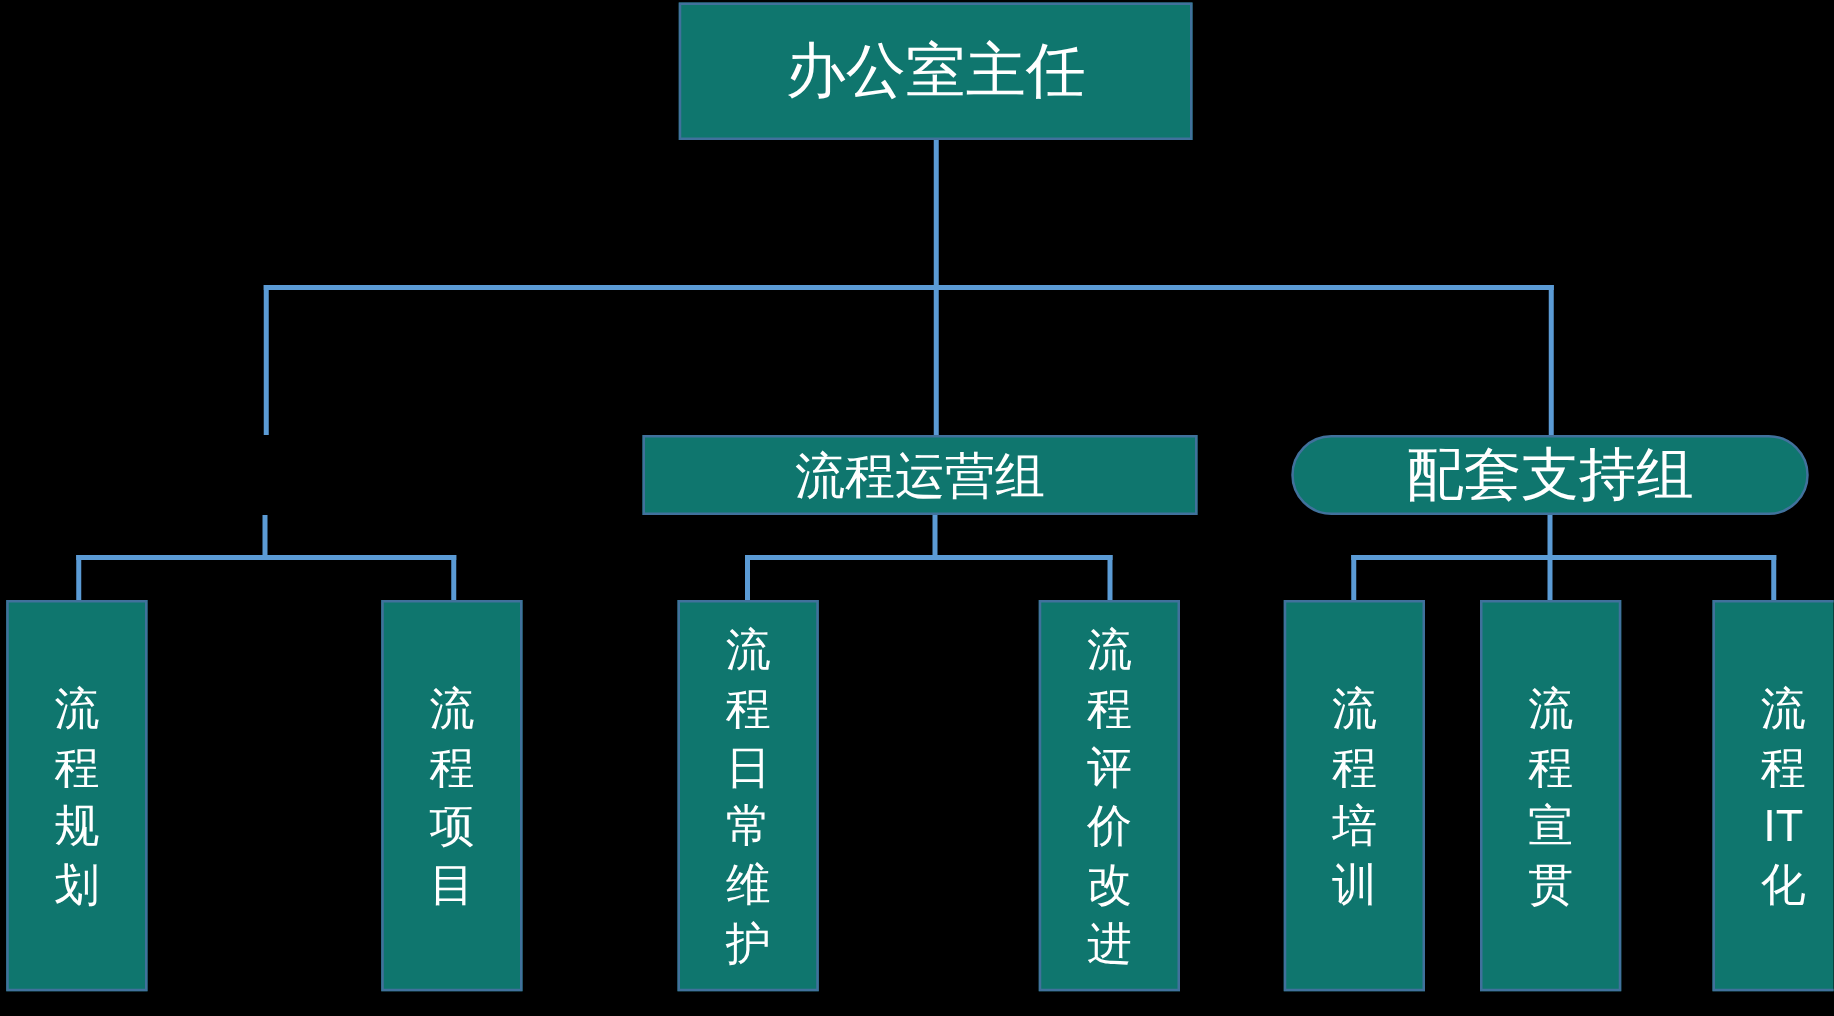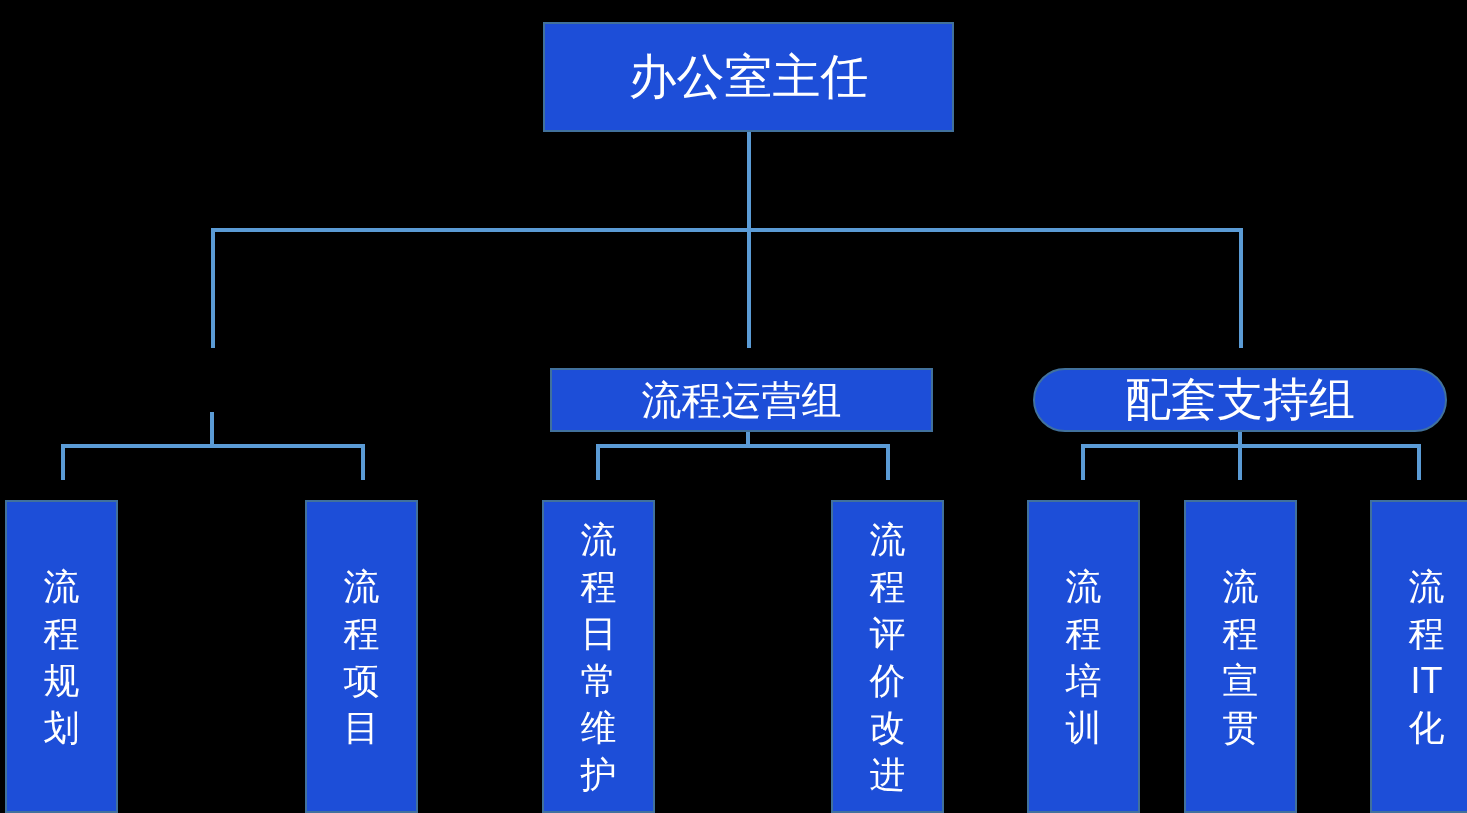--- a/index.html
+++ b/index.html
@@ -14,39 +14,38 @@
     background: #000000;
     overflow: hidden;
     font-family: "Liberation Sans", sans-serif;
   }
   .line {
     position: absolute;
     background: #5B9BD5;
   }
   .box {
     position: absolute;
-    background: #1d4ed8;
+    background: #0f766e;
     border: 2.5px solid #41719C;
     box-sizing: border-box;
     display: flex;
     align-items: center;
     justify-content: center;
     color: #FFFFFF;
     text-align: center;
-    margin-top: 20px;
   }
   .box span {
     display: block;
     white-space: pre-line;
   }
 
   
   #n-root { left: 543px; top: 2px;   width: 411px; height: 110px; font-size: 48px; }
   #n-g1h  { left: 4px;   top: 348px; width: 416px; height: 64px;  font-size: 36px; }
-  #n-g2h  { left: 550px; top: 348px; width: 383px; height: 64px;  font-size: 40px; }
+  #n-g2h  { left: 514px; top: 348px; width: 444px; height: 64px;  font-size: 40px; }
   #n-g3h  { left: 1033px;top: 348px; width: 414px; height: 64px;  font-size: 46px; border-radius: 32px; }
 
   .leaf { top: 480px; width: 113px; height: 313px; font-size: 36px; line-height: 47px; }
   #n-l1 { left: 5px;    }
   #n-l2 { left: 305px;  }
   #n-l3 { left: 542px;  }
   #n-l4 { left: 831px;  }
   #n-l5 { left: 1027px; }
   #n-l6 { left: 1184px; }
   #n-l7 { left: 1370px; }

